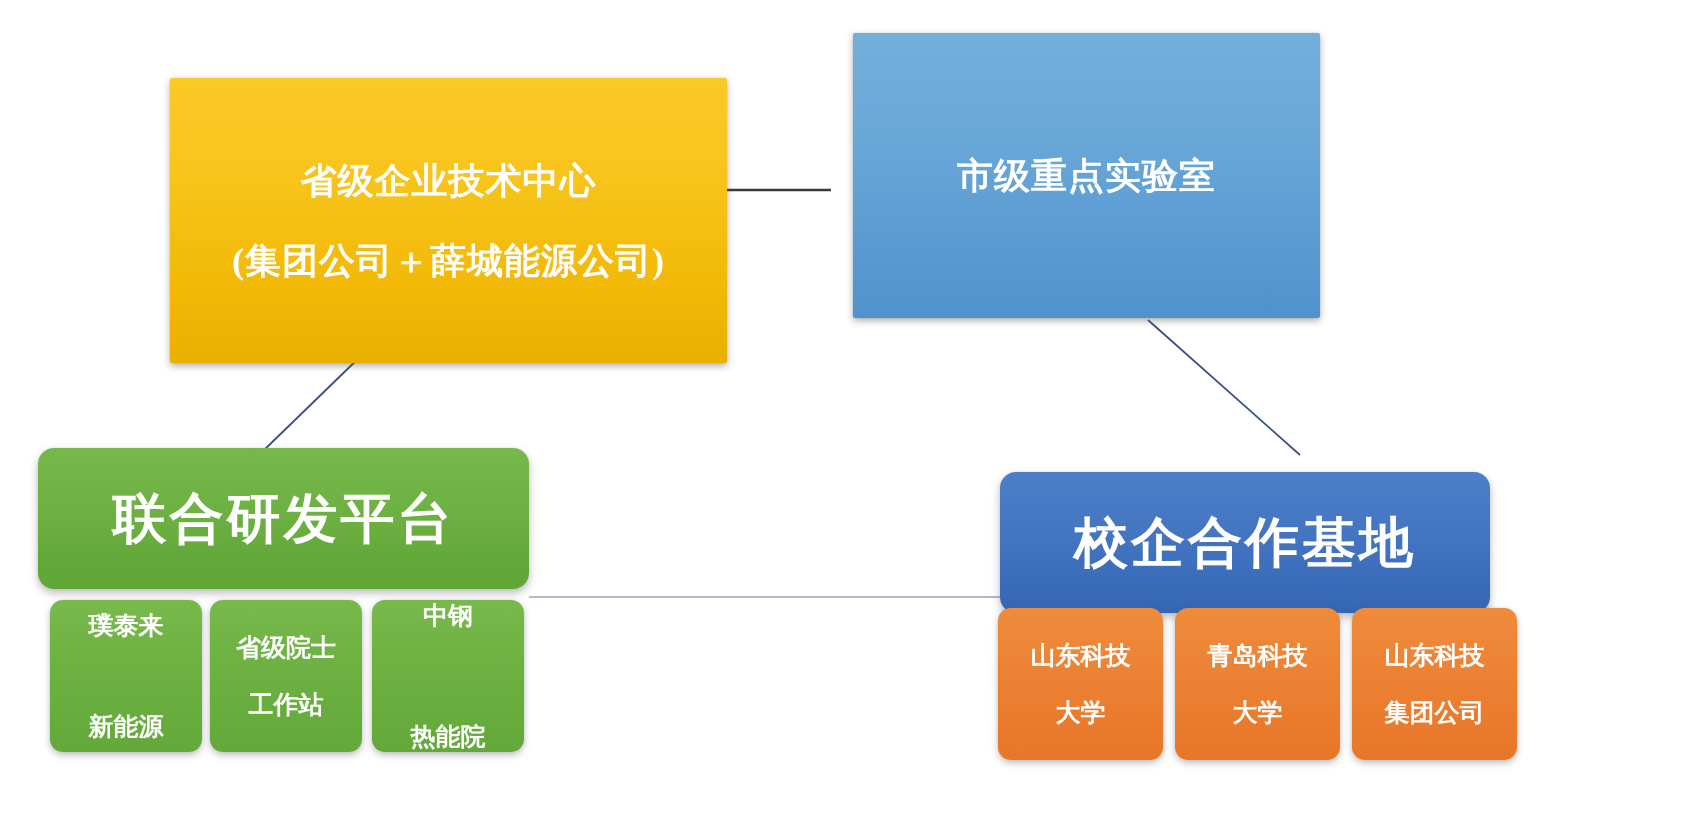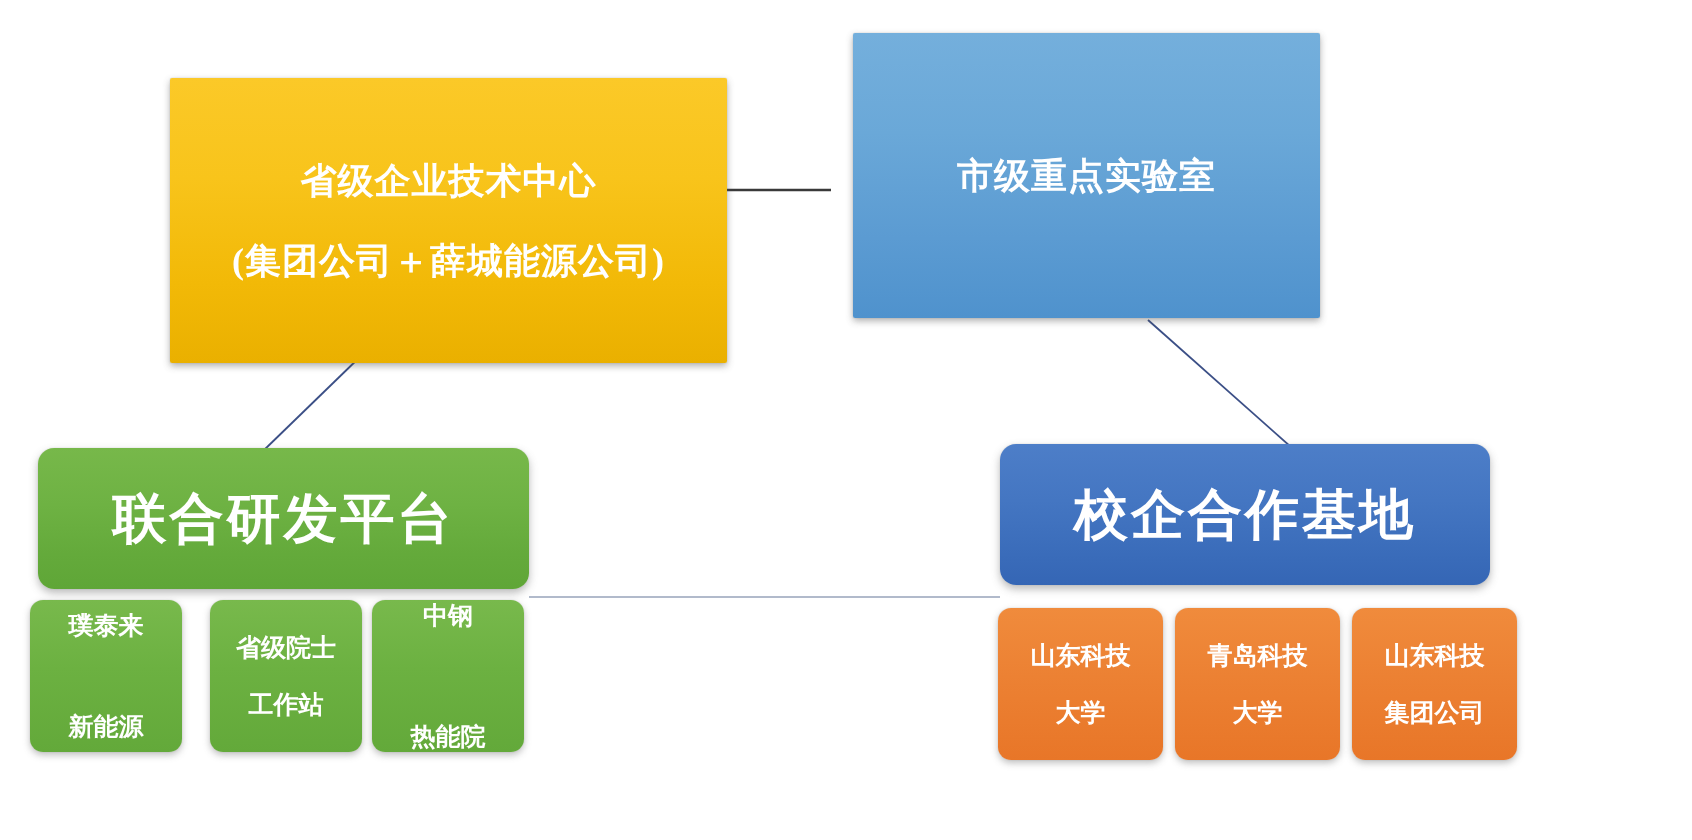--- a/index.html
+++ b/index.html
@@ -84,25 +84,25 @@
   </div>
 
   <div class="node top-node node-lightblue" style="left:831px;top:33px;width:467px;height:285px;">
     <span class="top-title">市级重点实验室</span>
   </div>
 
   <div class="node mid-node node-green" style="left:38px;top:448px;width:491px;height:141px;">
     <span class="mid-title">联合研发平台</span>
   </div>
 
-  <div class="node mid-node node-darkblue" style="left:1000px;top:444px;width:490px;height:141px;">
+  <div class="node mid-node node-darkblue" style="left:1000px;top:472px;width:490px;height:141px;">
     <span class="mid-title">校企合作基地</span>
   </div>
 
-  <div class="node leaf leaf-green" style="left:30px;top:600px;width:152px;height:152px;gap:44px;">
+  <div class="node leaf leaf-green" style="left:50px;top:600px;width:152px;height:152px;gap:44px;">
     <span class="l1">璞泰来</span>
     <span class="l2">新能源</span>
   </div>
 
   <div class="node leaf leaf-green" style="left:210px;top:600px;width:152px;height:152px;">
     <span class="l1">省级院士</span>
     <span class="l2">工作站</span>
   </div>
 
   <div class="node leaf leaf-green" style="left:372px;top:600px;width:152px;height:152px;justify-content:space-between;">

